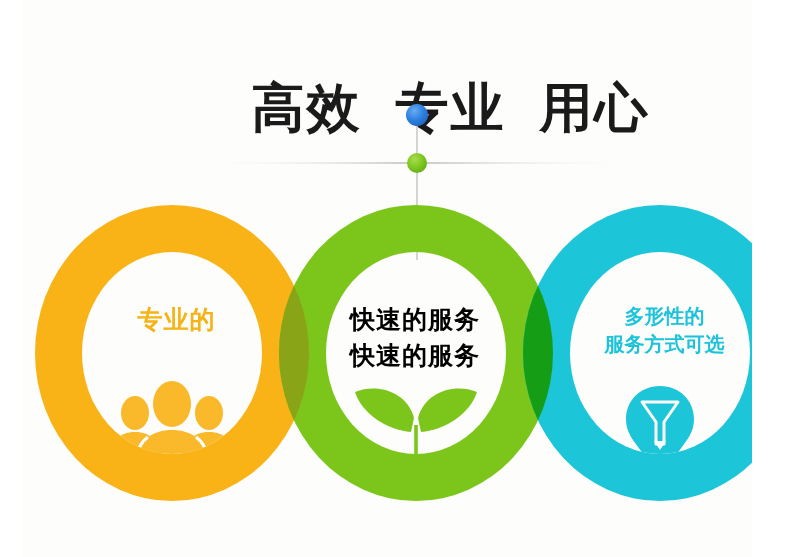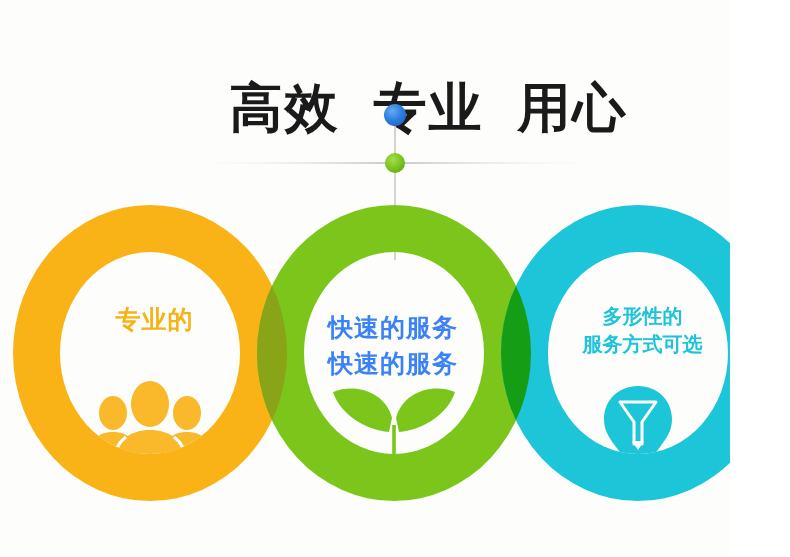--- a/index.html
+++ b/index.html
@@ -7,20 +7,21 @@
     padding: 0;
     background: #ffffff;
   }
   #stage {
     position: relative;
     width: 730px;
     height: 557px;
     background: #fdfdfc;
     overflow: hidden;
     font-family: "Liberation Sans", "DejaVu Sans", sans-serif;
+    margin-left: 22px;
   }
 
   
   .headline {
     position: absolute;
     top: 28px;
     left: 0;
     width: 790px;
     text-align: center;
     color: #1a1a1a;
@@ -52,21 +53,21 @@
     font-size: 25px;
     font-weight: bold;
     line-height: 1.42;
     letter-spacing: 1px;
     white-space: nowrap;
     user-select: none;
   }
   .ring-text .l2 { display: block; }
 
   #t1 { left: 47px;  top: 302px; width: 215px; color: #f5b315; }
-  #t2 { left: 283px; top: 310px; width: 220px; color: #3b82f6; font-family: Liberation Serif, serif; }
+  #t2 { left: 283px; top: 302px; width: 220px; color: #000000; font-family: Liberation Serif, serif; }
   #t3 { left: 515px; top: 302px; width: 255px; color: #1cc3da; }
   #t3 .ring-text-line { letter-spacing: 0px; }
   #t3 { font-size: 20px; }
 </style>
 </head>
 <body>
 
 <div id="stage">
 
   <div class="headline">

